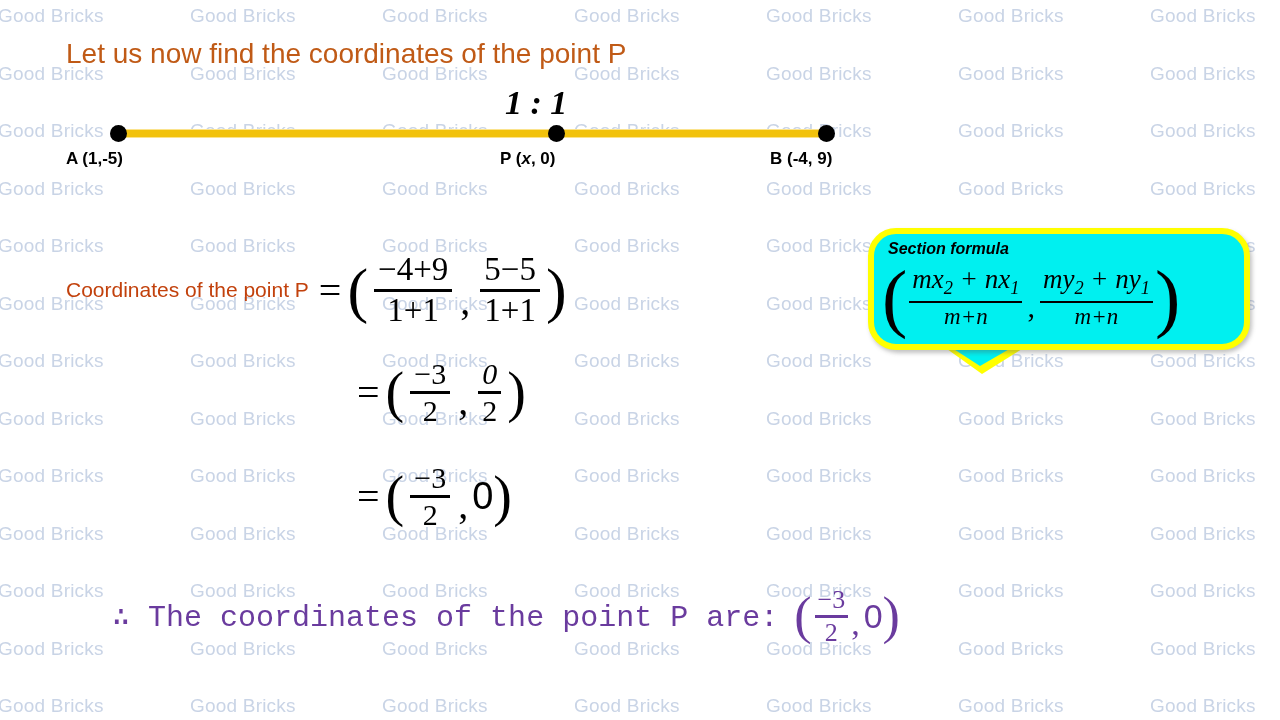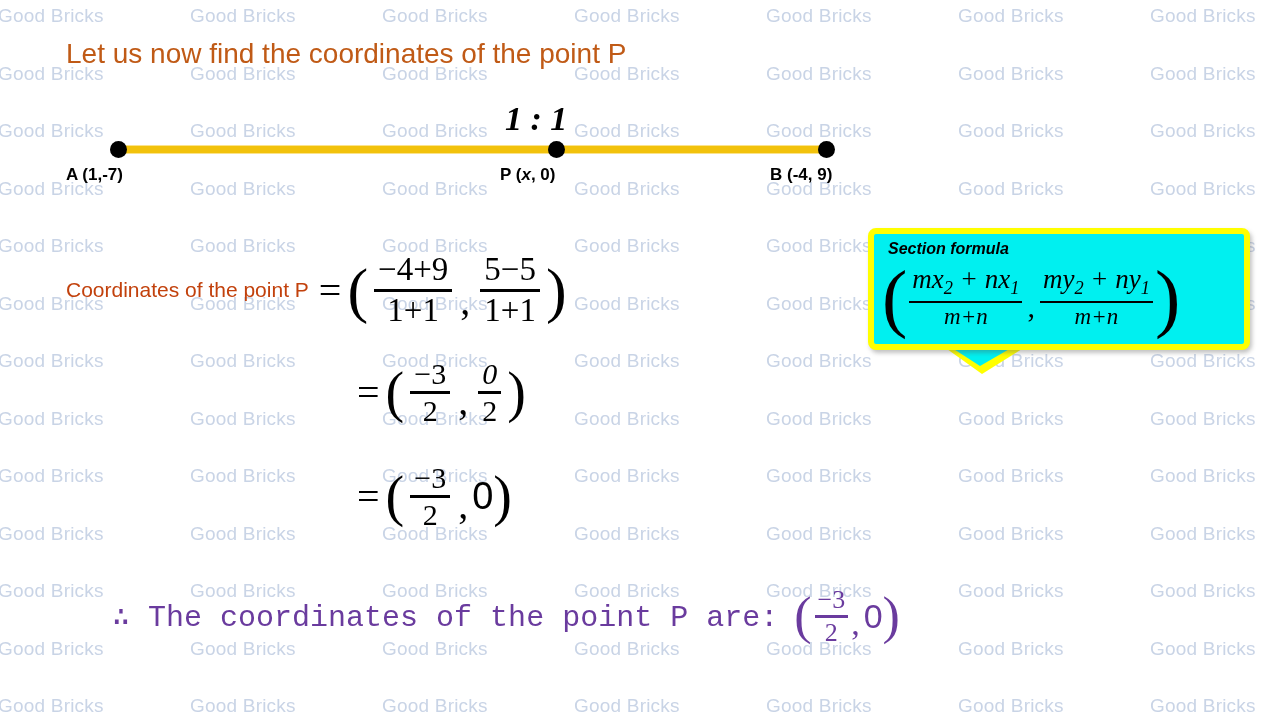--- a/index.html
+++ b/index.html
@@ -46,21 +46,21 @@
     top: 38px;
     font-size: 28px;
     color: #c05a16;
     white-space: nowrap;
   }
 
   
   #segment-diagram {
     position: absolute;
     left: 0;
-    top: 100px;
+    top: 84px;
     width: 1028px;
     height: 95px;
   }
   #ratio-label {
     position: absolute;
     left: 505px;
     top: 0px;
     font-family: "Liberation Serif", serif;
     font-style: italic;
     font-weight: bold;
@@ -191,21 +191,21 @@
 
   
   #section-formula-callout {
     position: absolute;
     left: 868px;
     top: 228px;
     width: 382px;
     height: 122px;
     background: #00f0f0;
     border: 6px solid #ffff00;
-    border-radius: 8px;
+    border-radius: 28px;
     box-sizing: border-box;
     box-shadow: 2px 3px 4px rgba(80,80,80,0.35);
     z-index: 3;
   }
   #callout-tail {
     position: absolute;
     left: 940px;
     top: 344px;
     width: 90px;
     height: 32px;
@@ -428,21 +428,21 @@
 <div id="content-layer">
 
   <div id="page-title">Let us now find the coordinates of the point P</div>
 
   <div id="segment-diagram">
     <div id="ratio-label">1 : 1</div>
     <div class="segment-line"></div>
     <div class="endpoint-dot" id="dot-a"></div>
     <div class="endpoint-dot" id="dot-p"></div>
     <div class="endpoint-dot" id="dot-b"></div>
-    <div class="point-label" id="label-a">A (1,-7)</div>
+    <div class="point-label" id="label-a">A (1,-5)</div>
     <div class="point-label" id="label-p"><span>P (</span><span class="ital">x</span><span>, 0)</span></div>
     <div class="point-label" id="label-b">B (-4, 9)</div>
   </div>
 
   <div id="work-area">
 
     <div class="eq-row" id="eq-row-1">
       <span class="lead-text">Coordinates of the point P</span>
       <span class="eq-sign">=</span>
       <span class="paren">(</span>

